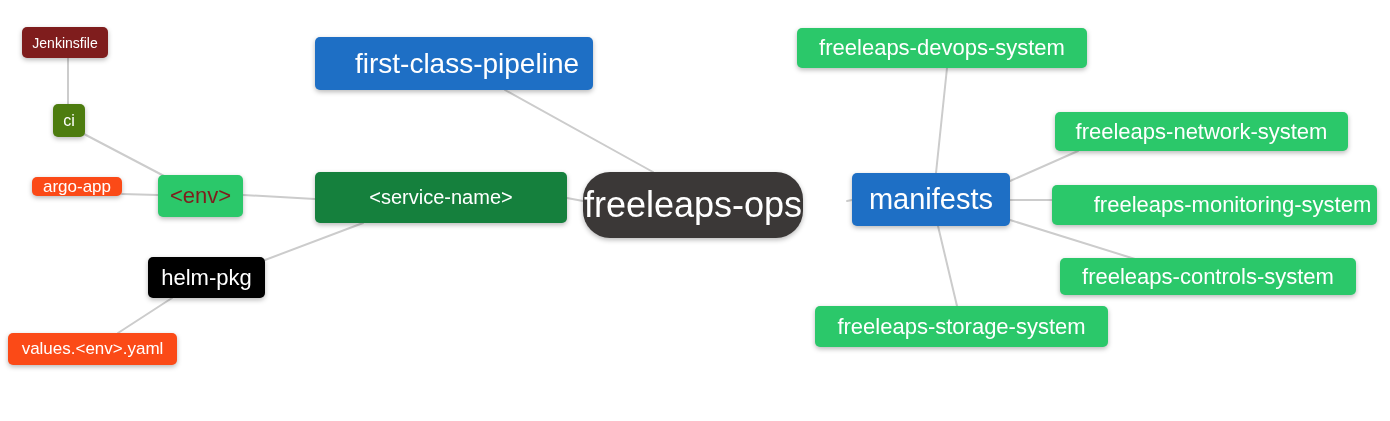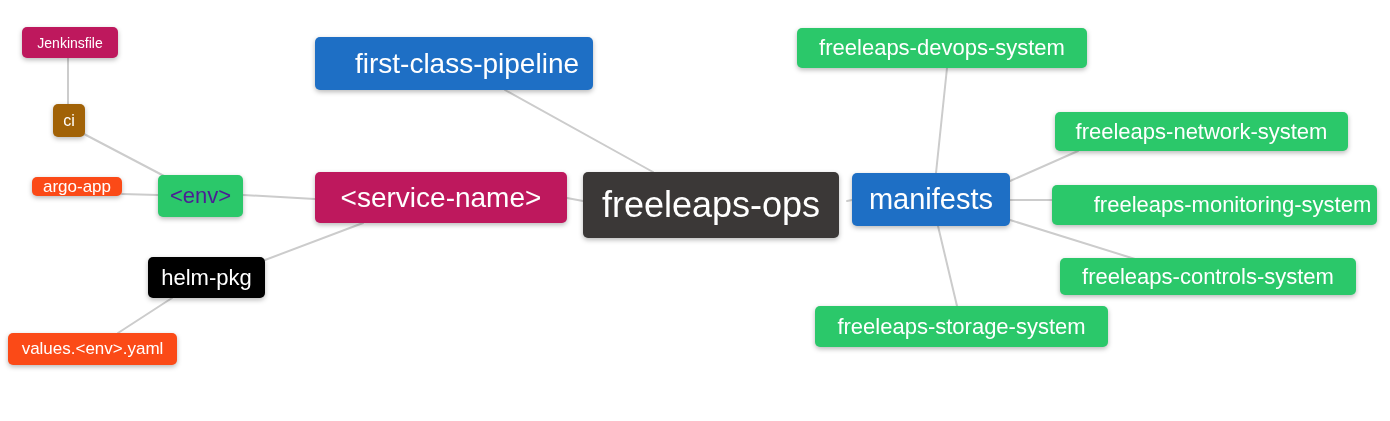--- a/index.html
+++ b/index.html
@@ -52,29 +52,29 @@
       <line x1="505" y1="90" x2="653" y2="172" stroke="#cccccc" stroke-width="2" stroke-linecap="round"></line>
       <line x1="567" y1="198" x2="583" y2="201" stroke="#cccccc" stroke-width="2" stroke-linecap="round"></line>
       <line x1="847" y1="201" x2="852" y2="200" stroke="#cccccc" stroke-width="2" stroke-linecap="round"></line>
       <line x1="936" y1="173" x2="947" y2="68" stroke="#cccccc" stroke-width="2" stroke-linecap="round"></line>
       <line x1="1010" y1="181" x2="1078" y2="151" stroke="#cccccc" stroke-width="2" stroke-linecap="round"></line>
       <line x1="1010" y1="200" x2="1052" y2="200" stroke="#cccccc" stroke-width="2" stroke-linecap="round"></line>
       <line x1="1010" y1="220" x2="1135" y2="259" stroke="#cccccc" stroke-width="2" stroke-linecap="round"></line>
       <line x1="938" y1="226" x2="957" y2="306" stroke="#cccccc" stroke-width="2" stroke-linecap="round"></line>
     </svg>
   <div id="nodes-layer">
-      <div class="node" style="left: 583px; top: 172px; width: 256px; height: 66px; font-size: 36px; background: rgb(59, 56, 55); color: rgb(255, 255, 255);">freeleaps-ops</div>
+      <div class="node" style="left: 583px; top: 172px; width: 220px; height: 66px; font-size: 36px; background: rgb(59, 56, 55); color: rgb(255, 255, 255); border-radius: 27px;">freeleaps-ops</div>
       <div class="node" style="left: 315px; top: 37px; width: 278px; height: 53px; font-size: 28px; background: rgb(30, 111, 197); color: rgb(255, 255, 255); padding-left: 32px;">first-class-pipeline</div>
-      <div class="node" style="left: 315px; top: 172px; width: 252px; height: 51px; font-size: 28px; background: #be185d; color: rgb(255, 255, 255);">&lt;service-name&gt;</div>
+      <div class="node" style="left: 315px; top: 172px; width: 252px; height: 51px; font-size: 20px; background: #15803d; color: rgb(255, 255, 255);">&lt;service-name&gt;</div>
       <div class="node" style="left: 852px; top: 173px; width: 158px; height: 53px; font-size: 29px; background: rgb(30, 111, 197); color: rgb(255, 255, 255);">manifests</div>
-      <div class="node" style="left: 158px; top: 175px; width: 85px; height: 42px; font-size: 22px; background: rgb(43, 200, 106); color: #4c1d95;">&lt;env&gt;</div>
+      <div class="node" style="left: 158px; top: 175px; width: 85px; height: 42px; font-size: 22px; background: rgb(43, 200, 106); color: #7f1d1d;">&lt;env&gt;</div>
       <div class="node" style="left: 148px; top: 257px; width: 117px; height: 41px; font-size: 22px; background: #000000; color: rgb(255, 255, 255);">helm-pkg</div>
-      <div class="node" style="left: 53px; top: 104px; width: 32px; height: 33px; font-size: 16px; background: #a16207; color: rgb(255, 255, 255);">ci</div>
+      <div class="node" style="left: 53px; top: 104px; width: 32px; height: 33px; font-size: 16px; background: #4d7c0f; color: rgb(255, 255, 255);">ci</div>
       <div class="node" style="left: 32px; top: 177px; width: 90px; height: 19px; font-size: 17px; background: rgb(251, 74, 23); color: rgb(255, 255, 255);">argo-app</div>
       <div class="node" style="left: 8px; top: 333px; width: 169px; height: 32px; font-size: 17px; background: rgb(251, 74, 23); color: rgb(255, 255, 255);">values.&lt;env&gt;.yaml</div>
-      <div class="node" style="left: 22px; top: 27px; width: 96px; height: 31px; font-size: 14px; background: #be185d; color: rgb(255, 255, 255);">Jenkinsfile</div>
+      <div class="node" style="left: 22px; top: 27px; width: 86px; height: 31px; font-size: 14px; background: #7f1d1d; color: rgb(255, 255, 255);">Jenkinsfile</div>
       <div class="node" style="left: 797px; top: 28px; width: 290px; height: 40px; font-size: 22px; background: rgb(43, 200, 106); color: rgb(255, 255, 255);">freeleaps-devops-system</div>
       <div class="node" style="left: 1055px; top: 112px; width: 293px; height: 39px; font-size: 22px; background: rgb(43, 200, 106); color: rgb(255, 255, 255);">freeleaps-network-system</div>
       <div class="node" style="left: 1052px; top: 185px; width: 325px; height: 40px; font-size: 22px; background: rgb(43, 200, 106); color: rgb(255, 255, 255); padding-left: 42px;">freeleaps-monitoring-system</div>
       <div class="node" style="left: 1060px; top: 258px; width: 296px; height: 37px; font-size: 22px; background: rgb(43, 200, 106); color: rgb(255, 255, 255);">freeleaps-controls-system</div>
       <div class="node" style="left: 815px; top: 306px; width: 293px; height: 41px; font-size: 22px; background: rgb(43, 200, 106); color: rgb(255, 255, 255); text-align: right;">freeleaps-storage-system</div>
     </div>
 </div>
 
 </body></html>

